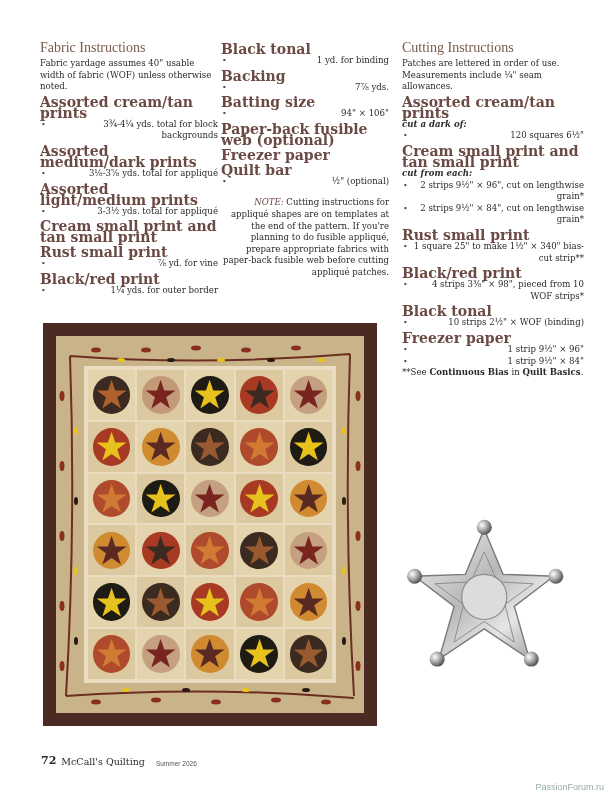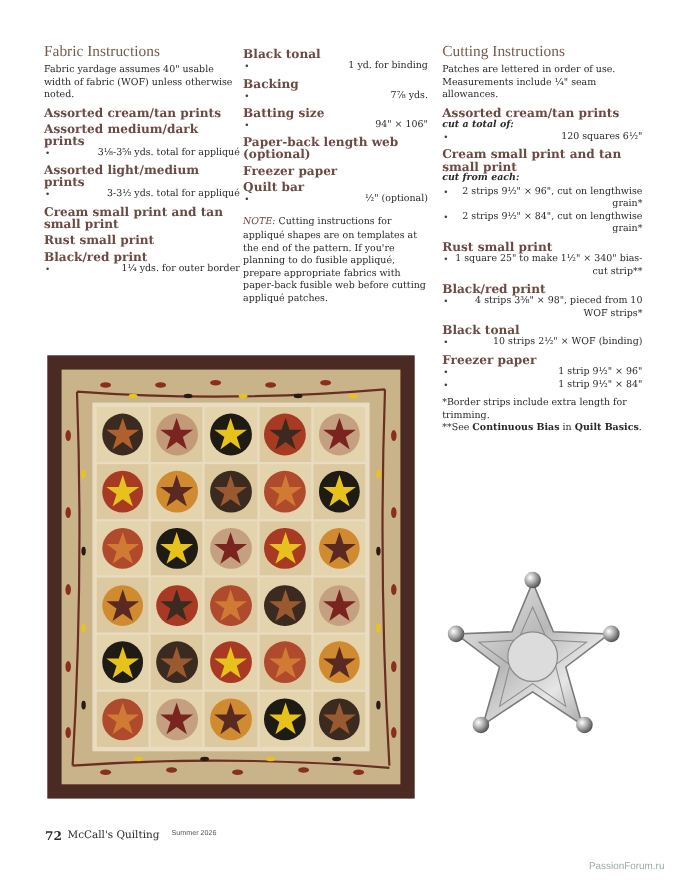--- a/index.html
+++ b/index.html
@@ -3,74 +3,80 @@
 <meta charset="utf-8">
 <style>
   * { box-sizing: border-box; margin: 0; padding: 0; }
   html, body { width: 616px; height: 800px; background: #ffffff; overflow: hidden; }
   body { position: relative; font-family: "DejaVu Serif", "Liberation Serif", serif; color: #2a2a2a; }
   .col { position: absolute; top: 40px; font-size: 8.6px; line-height: 11.6px; }
   .col1 { left: 40px; width: 178px; }
   .col2 { left: 221px; width: 168px; top: 44px; }
   .col3 { left: 402px; width: 182px; }
   .h-title { font-family: "Liberation Serif", serif; font-size: 14px; line-height: 16px; color: #7a5a4d; font-weight: normal; margin-bottom: 2px; }
-  .h-sub { font-weight: bold; color: #6b4a44; font-size: 11px; line-height: 11px; margin-top: 4px; }
+  .h-sub { font-weight: bold; color: #6b4a44; font-size: 14px; line-height: 11px; margin-top: 4px; }
   .intro { margin-bottom: 0; }
   ul { list-style: none; }
   li { position: relative; padding-left: 10px; text-align: right; }
   li::before { content: "•"; position: absolute; left: 1px; top: 0; color: #444; font-size: 8px; }
   .cut-label { font-style: italic; font-weight: bold; color: #2a2a2a; }
-  .note { margin-top: 10px; }
+  .note { margin-top: 10px; text-align: right; }
   .note .note-label { font-style: italic; color: #6b4a44; }
   .foot { margin-top: 5px; }
   
   .quilt { position: absolute; left: 43px; top: 323px; width: 334px; height: 403px; background: #4a2a22; padding: 13px; }
   .quilt-inner { width: 100%; height: 100%; background: #c9b48a; position: relative; padding: 30px 28px; }
   .quilt-center { width: 100%; height: 100%; background: #e9dcc0; display: grid; grid-template-columns: repeat(5, 1fr); grid-template-rows: repeat(6, 1fr); gap: 2px; padding: 4px; }
   .block { position: relative; background: #dcc9a0; display: flex; align-items: center; justify-content: center; }
   .block:nth-child(odd) { background: #e4d4ae; }
   .circle { width: 80%; aspect-ratio: 1; border-radius: 50%; display: flex; align-items: center; justify-content: center; }
   .circle svg { width: 88%; height: 88%; }
   .vine { position: absolute; }
   
   .badge { position: absolute; left: 402px; top: 516px; width: 172px; height: 160px; }
   
-  .footer { position: absolute; left: 41px; top: 754px; font-size: 9px; color: #2a2a2a; display: flex; align-items: flex-start; gap: 5px; }
+  .footer { position: absolute; left: 41px; top: 754px; font-size: 9px; color: #2a2a2a; display: flex; align-items: flex-end; gap: 5px; }
   .footer .pg { font-weight: bold; font-size: 11px; }
   .footer .mag { font-size: 9.5px; }
   .footer .issue { font-family: "Liberation Sans", sans-serif; font-size: 6.5px; color: #555; margin-left: 6px; }
   .wm { position: absolute; right: 12px; bottom: 8px; font-family: "Liberation Sans", sans-serif; font-size: 9px; color: #9aa; }
 </style>
 </head>
 <body>
 
 <div class="col col1">
   <h2 class="h-title">Fabric Instructions</h2>
   <p class="intro">Fabric yardage assumes 40" usable width of fabric (WOF) unless otherwise noted.</p>
 
   <div>
     <div class="h-sub">Assorted cream/tan prints</div>
+    <ul>
+        <li>3¾-4¼ yds. total for block backgrounds</li>
+      </ul>
   </div>
   <div>
     <div class="h-sub">Assorted medium/dark prints</div>
     <ul>
         <li>3⅛-3⅝ yds. total for appliqué</li>
       </ul>
   </div>
   <div>
     <div class="h-sub">Assorted light/medium prints</div>
     <ul>
         <li>3-3½ yds. total for appliqué</li>
       </ul>
   </div>
   <div>
     <div class="h-sub">Cream small print and tan small print</div>
   </div>
   <div>
     <div class="h-sub">Rust small print</div>
+    <ul>
+        <li>⅞ yd. for vine</li>
+      </ul>
   </div>
   <div>
     <div class="h-sub">Black/red print</div>
     <ul>
         <li>1¼ yds. for outer border</li>
       </ul>
   </div>
 </div>
 
 <div class="col col2">
@@ -86,41 +92,41 @@
         <li>7⅞ yds.</li>
       </ul>
   </div>
   <div>
     <div class="h-sub">Batting size</div>
     <ul>
         <li>94" × 106"</li>
       </ul>
   </div>
   <div>
-    <div class="h-sub">Paper-back length web (optional)</div>
+    <div class="h-sub">Paper-back fusible web (optional)</div>
   </div>
   <div>
     <div class="h-sub">Freezer paper</div>
   </div>
   <div>
     <div class="h-sub">Quilt bar</div>
     <ul>
         <li>½" (optional)</li>
       </ul>
   </div>
   <p class="note"><span class="note-label">NOTE:</span><span> Cutting instructions for appliqué shapes are on templates at the end of the pattern. If you're planning to do fusible appliqué, prepare appropriate fabrics with paper-back fusible web before cutting appliqué patches.</span></p>
 </div>
 
 <div class="col col3">
   <h2 class="h-title">Cutting Instructions</h2>
   <p class="intro">Patches are lettered in order of use. Measurements include ¼" seam allowances.</p>
 
   <div>
     <div class="h-sub">Assorted cream/tan prints</div>
-    <div class="cut-label">cut a total of:</div>
+    <div class="cut-label">cut a dark of:</div>
     <ul>
         <li>120 squares 6½"</li>
       </ul>
   </div>
   <div>
     <div class="h-sub">Cream small print and tan small print</div>
     <div class="cut-label">cut from each:</div>
     <ul>
       <li>2 strips 9½" × 96", cut on lengthwise grain*</li>
       <li>2 strips 9½" × 84", cut on lengthwise grain*</li>
@@ -144,21 +150,20 @@
         <li>10 strips 2½" × WOF (binding)</li>
       </ul>
   </div>
   <div>
     <div class="h-sub">Freezer paper</div>
     <ul>
       <li>1 strip 9½" × 96"</li>
       <li>1 strip 9½" × 84"</li>
     </ul>
   </div>
-  <p class="foot">*Border strips include extra length for trimming.</p>
   <p><span>**See </span><b>Continuous Bias</b><span> in </span><b>Quilt Basics</b><span>.</span></p>
 </div>
 
 <div class="quilt">
   <div class="quilt-inner">
     <svg class="vine" style="left:0;top:0;width:100%;height:100%" viewBox="0 0 308 377" preserveAspectRatio="none">
       <path d="M14 20 Q 20 190 10 360 M14 20 Q 150 30 294 18 M294 18 Q 288 190 298 360 M10 360 Q 150 350 298 362" stroke="#6b2e20" stroke-width="2" fill="none"></path>
       <g fill="#8a2f1f">
         <ellipse cx="40" cy="14" rx="5" ry="2.5"></ellipse>
           <ellipse cx="90" cy="14" rx="5" ry="2.5"></ellipse>

